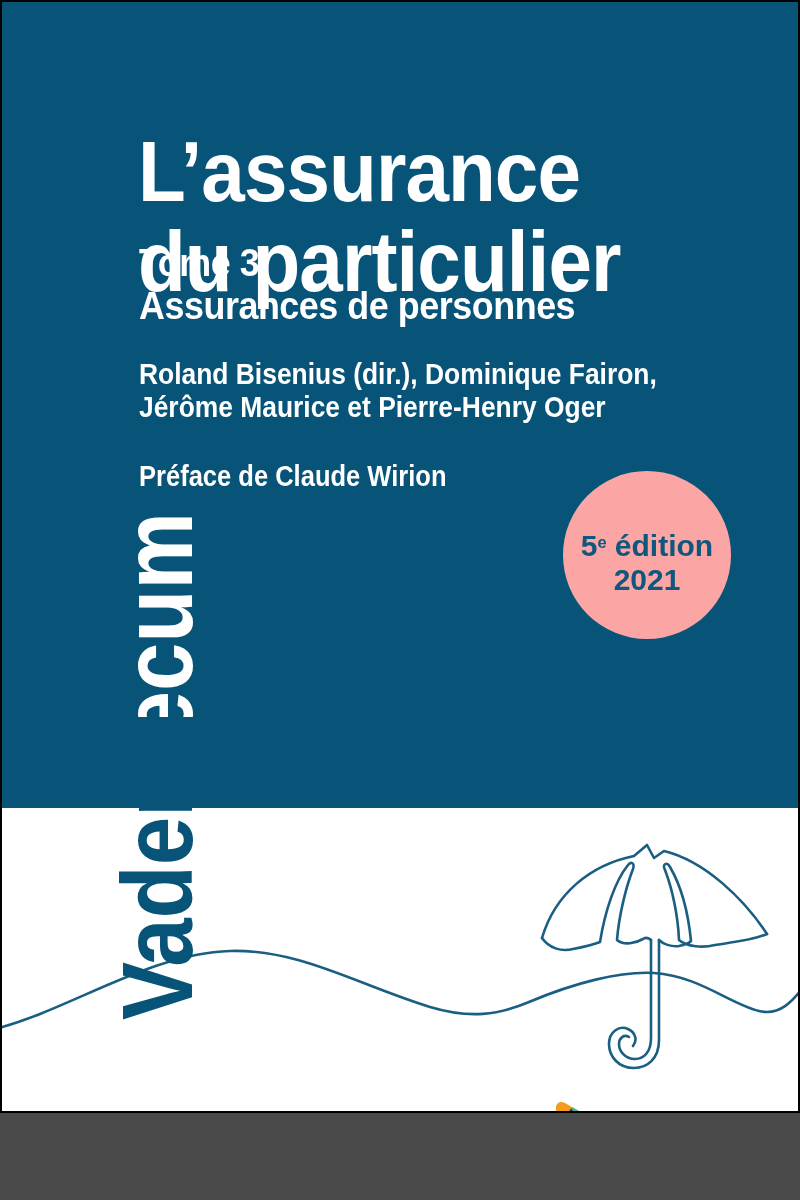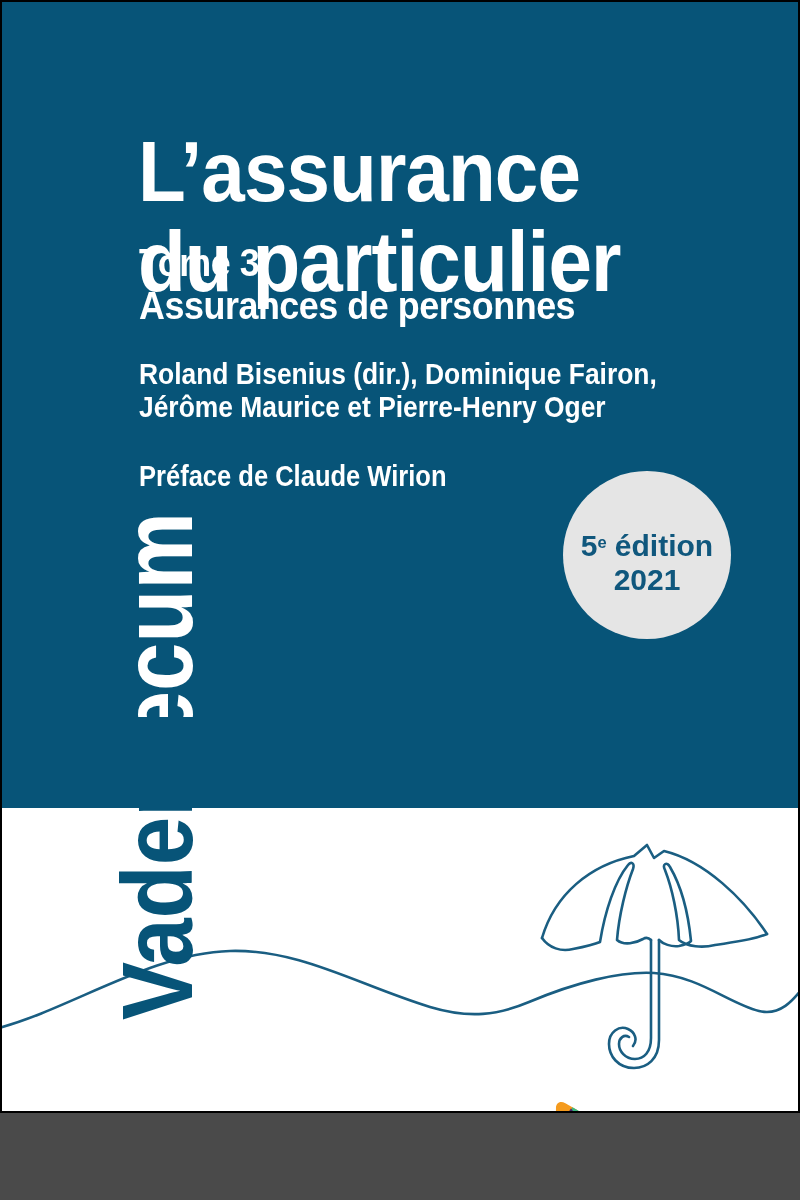--- a/index.html
+++ b/index.html
@@ -38,21 +38,21 @@
     font-weight: bold; white-space: nowrap;
   }
   .preface {
     position: absolute; left: 137px; top: 458px;
     color: #ffffff; font-size: 29px; font-weight: bold; white-space: nowrap;
   }
 
   .edition-badge {
     position: absolute; left: 561px; top: 469px;
     width: 168px; height: 168px; border-radius: 50%;
-    background: #e5e5e5;
+    background: #fca5a5;
     color: var(--badge-text, #0f567c);
     font-weight: bold; font-size: 30px; line-height: 34px;
     text-align: center;
     padding-top: 54px; box-sizing: border-box;
   }
   .edition-badge sup { font-size: 0.55em; vertical-align: 0.5em; }
   .badge-word { margin-left: 0.27em; }
 
   .vad-layer { position: absolute; inset: 0; pointer-events: none; }
   .vad-text {

